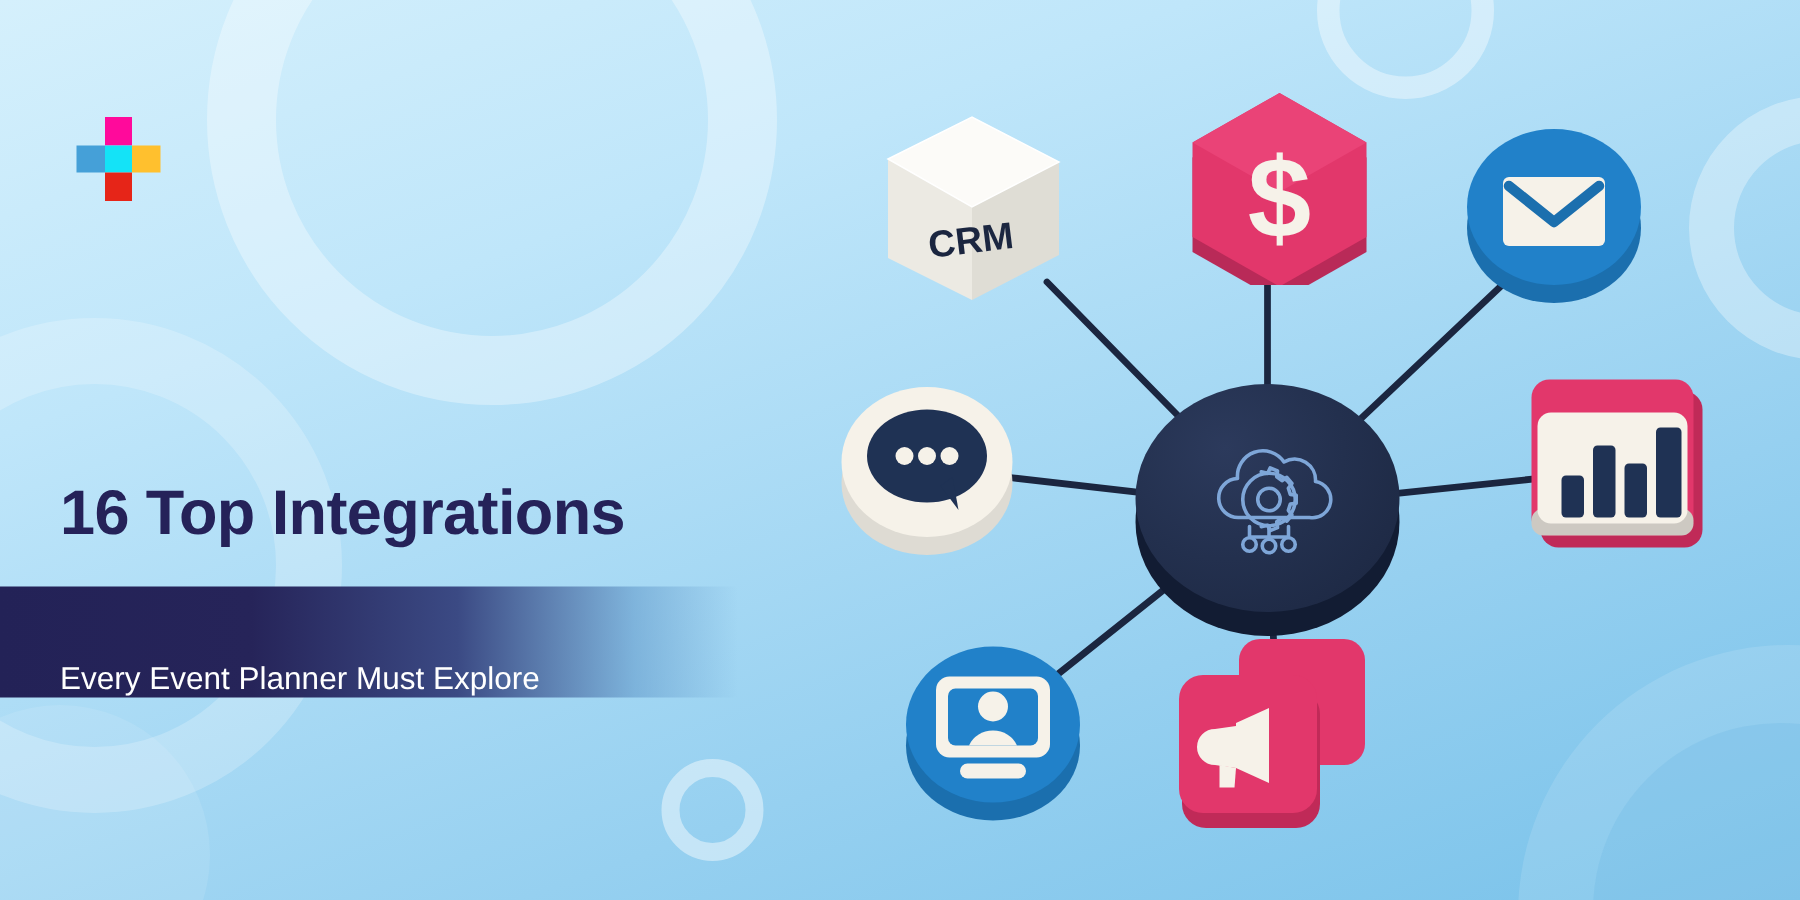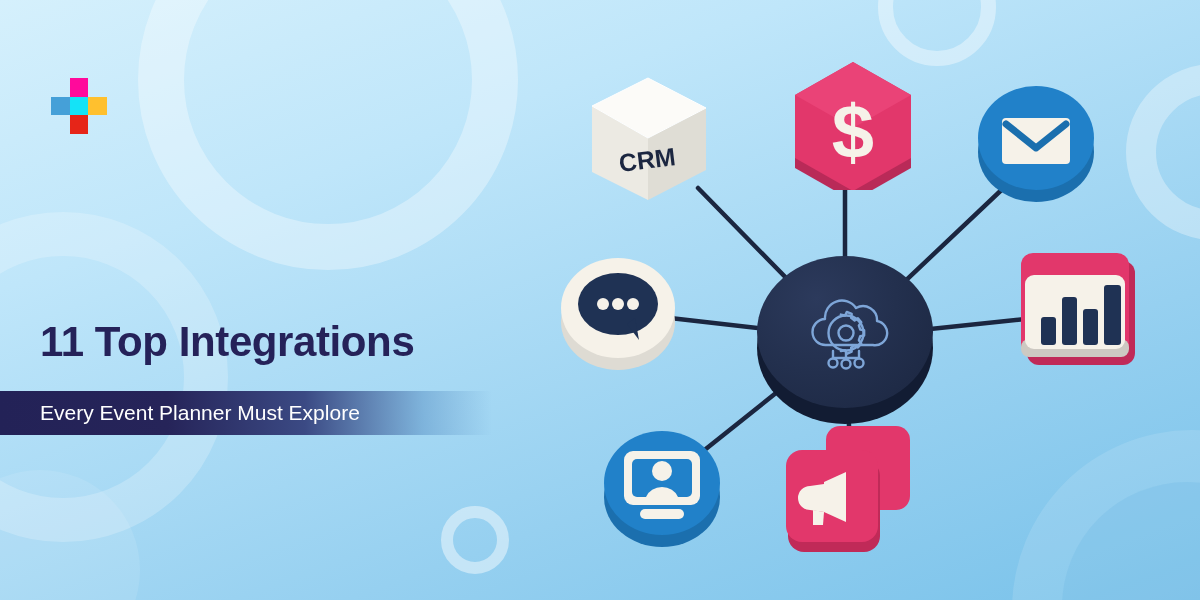--- a/index.html
+++ b/index.html
@@ -54,24 +54,24 @@
     background:rgba(255,255,255,0.10);
   }
 
   
   #title{
     position:absolute;left:40px;top:318px;
     font-size:42px;font-weight:bold;letter-spacing:-0.4px;
     color:#252259;white-space:nowrap;
   }
   #subtitle-bar{
-    position:absolute;left:0px;top:391px;width:492px;height:44px;
+    position:absolute;left:0px;top:391px;width:492px;height:74px;
     background:linear-gradient(90deg,#232257 0%,#262459 34%,#3b4a84 62%,
                rgba(95,150,200,0.55) 86%,rgba(150,208,240,0) 100%);
-    display:flex;align-items:center;
+    display:flex;align-items:flex-end;
   }
   #subtitle{
     margin-left:40px;color:#ffffff;font-size:21px;white-space:nowrap;
   }
 
   
   #logo{position:absolute;left:51px;top:78px;width:56px;height:56px;}
   #logo i{position:absolute;display:block;}
   .lg-top   {left:19px;top:0px; width:18px;height:19px;background:#ff0a9b;}
   .lg-left  {left:0px; top:19px;width:19px;height:18px;background:#45a0d8;}
@@ -130,21 +130,21 @@
   </div>
 
   <div id="logo">
     <i class="lg-top"></i>
     <i class="lg-left"></i>
     <i class="lg-mid"></i>
     <i class="lg-right"></i>
     <i class="lg-bottom"></i>
   </div>
 
-  <div id="title">11 Top Integrations</div>
+  <div id="title">16 Top Integrations</div>
   <div id="subtitle-bar">
     <div id="subtitle">Every Event Planner Must Explore</div>
   </div>
 
   <div id="network">
 
     <svg id="spokes" viewBox="0 0 680 545">
       <g stroke="#1b2640" stroke-width="4.5" fill="none" stroke-linecap="round">
         <line x1="325" y1="308" x2="178" y2="158"></line>
         <line x1="325" y1="308" x2="325" y2="140"></line>

